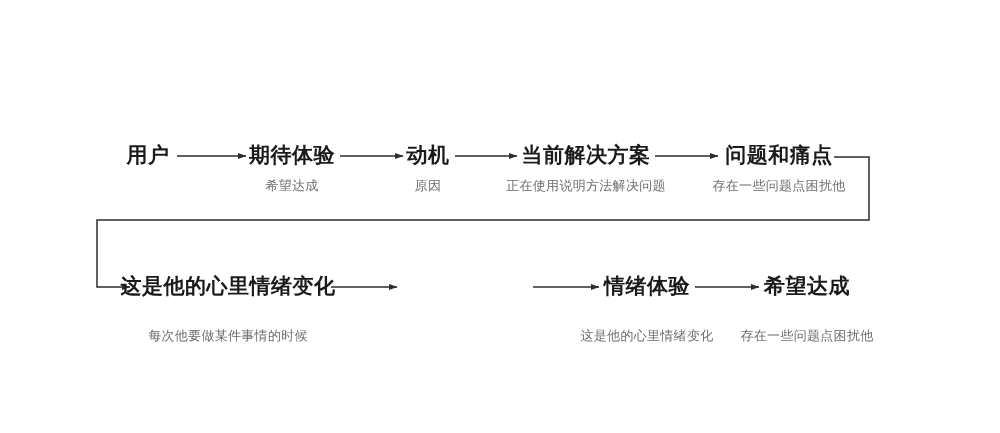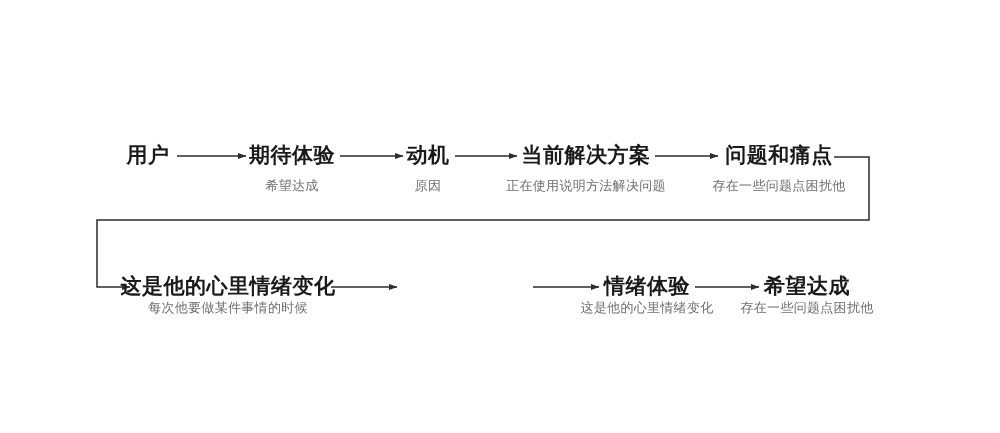--- a/index.html
+++ b/index.html
@@ -49,21 +49,21 @@
   }
   .node .subtitle{
     font-size:13px;
     line-height:14px;
     color:var(--subtitle);
     letter-spacing:0.3px;
   }
   .row1{top:144px;}
   .row2{top:275px;}
   .row1 .subtitle{margin-top:13px;}
-  .row2 .subtitle{margin-top:4px;}
+  .row2 .subtitle{margin-top:32px;}
 </style>
 </head>
 <body>
 
 <div class="canvas">
 
   <svg class="connector-layer" viewBox="0 0 1000 433" xmlns="http://www.w3.org/2000/svg">
     <defs>
       <marker id="ah" markerUnits="userSpaceOnUse" markerWidth="10" markerHeight="8" refX="8.5" refY="3.2" orient="auto">
         <path class="arrowhead" d="M0,0 L9,3.2 L0,6.4 Z"></path>

